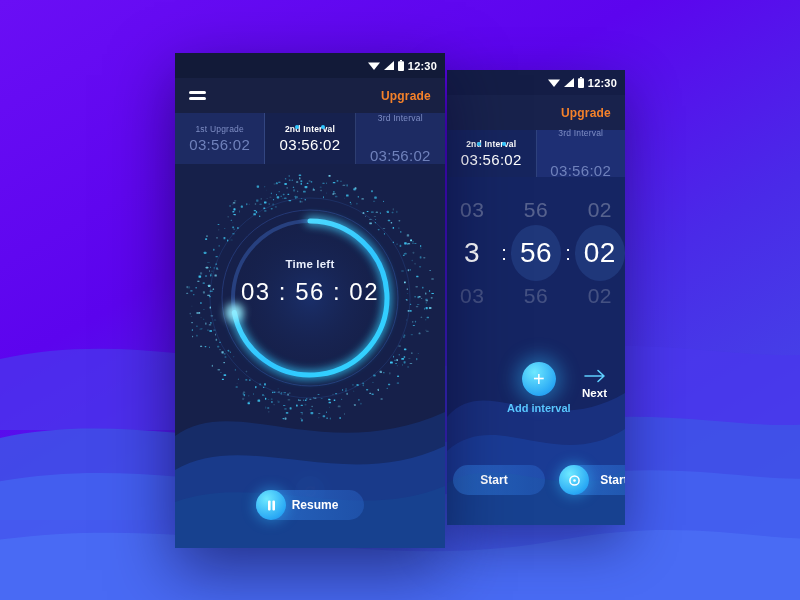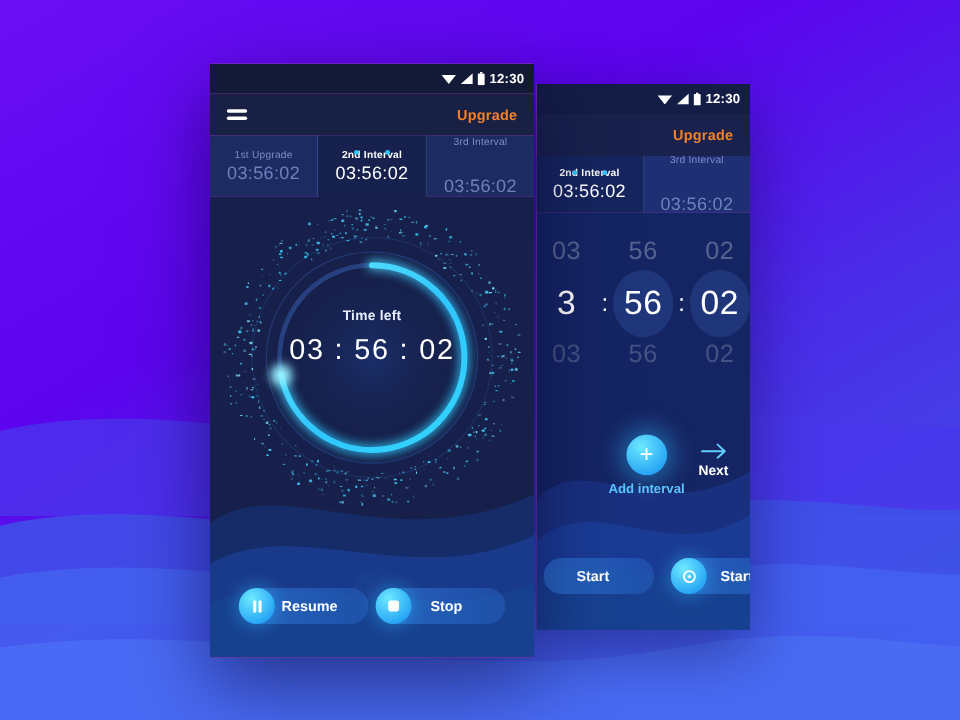--- a/index.html
+++ b/index.html
@@ -854,24 +854,16 @@
     <div class="actions">
       <div class="pill">
         <span class="knob">
           <svg width="9" height="11" viewBox="0 0 9 11">
             <rect x="1" y="0.5" width="2.6" height="10" rx="1" fill="#fff"></rect>
             <rect x="5.4" y="0.5" width="2.6" height="10" rx="1" fill="#fff"></rect>
           </svg>
         </span>
         <span class="plabel">Resume</span>
       </div>
-      <div class="pill">
-        <span class="knob">
-          <svg width="10" height="10" viewBox="0 0 10 10">
-            <rect x="0.5" y="0.5" width="9" height="9" rx="2.2" fill="#fff"></rect>
-          </svg>
-        </span>
-        <span class="plabel">Stop</span>
-      </div>
     </div>
 
   </div>
 </div>
 
 </body></html>

